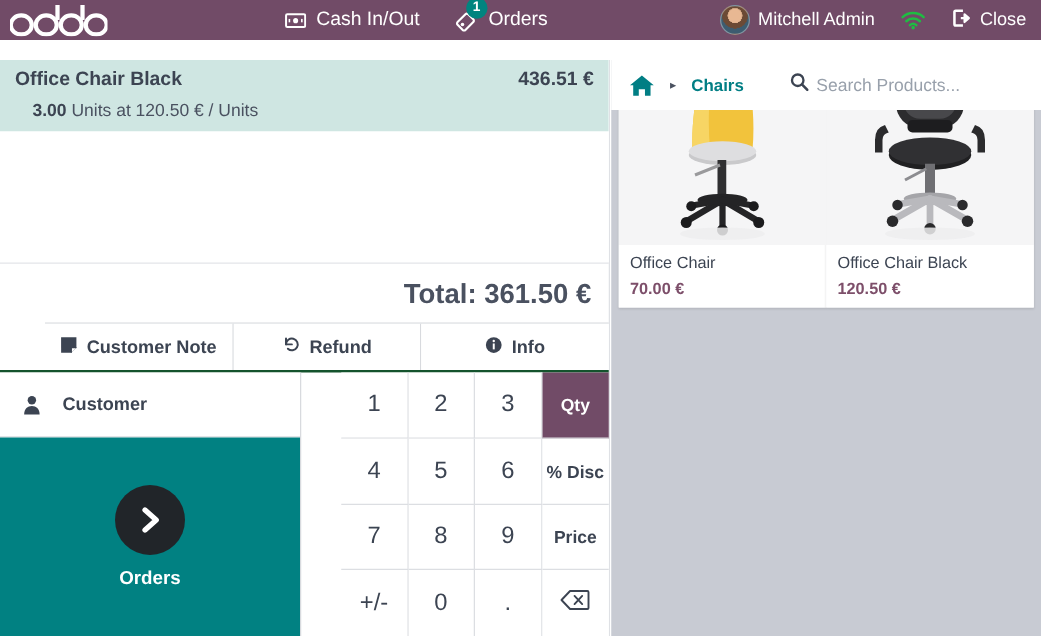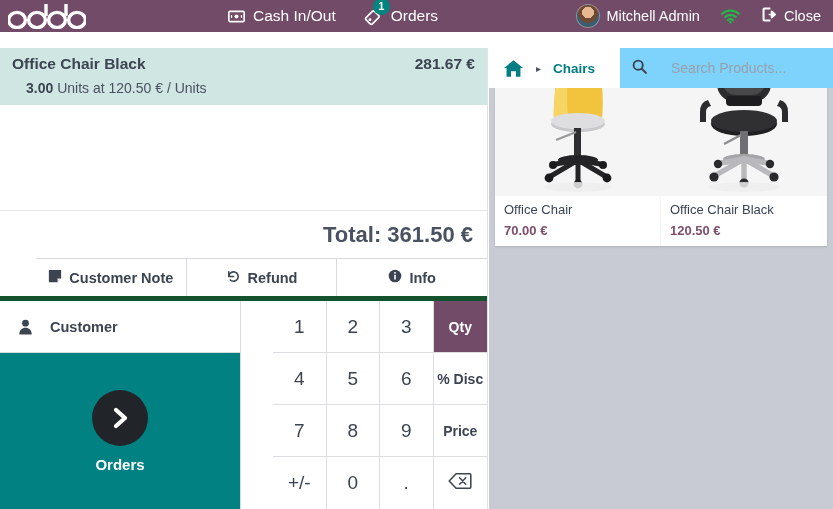--- a/index.html
+++ b/index.html
@@ -78,21 +78,21 @@
   .total-text { font-size: 22px; font-weight: 700; color: #4a5160; }
 
   .actionbar { display: flex; height: 38px; border-top: 1px solid #d8dade; margin-left: 36px; }
   .act {
     flex: 1; display: flex; align-items: center; justify-content: center;
     gap: 7px; font-size: 14.5px; font-weight: 700; color: #3c4452;
     border-right: 1px solid #d8dade; cursor: pointer; background: #fff;
   }
   .act:last-child { border-right: none; }
 
-  .bottomgrid { flex: 1; display: flex; border-top: 5px solid #14532d; gap: 32px; }
+  .bottomgrid { flex: 1; display: flex; border-top: 2px solid #14532d; gap: 32px; }
   .leftcol { width: 241px; display: flex; flex-direction: column; border-right: 1px solid #d8dade; }
   .customer-btn {
     height: 52px; display: flex; align-items: center;
     border-bottom: 1px solid #d8dade; background: #fff; cursor: pointer;
   }
   .cust-icon { width: 50px; display: flex; align-items: center; justify-content: center; }
   .cust-label { font-size: 14.5px; font-weight: 700; color: #3c4452; }
   .payment-btn {
     flex: 1; background: #018182; display: flex; flex-direction: column;
     align-items: center; justify-content: center; gap: 10px; cursor: pointer;
@@ -125,22 +125,22 @@
     display: flex; align-items: stretch; z-index: 5;
   }
   .breadcrumb {
     width: 131px; background: #ffffff;
     display: flex; align-items: center; gap: 12px; padding-left: 14px;
   }
   .home-icon { display: flex; align-items: center; cursor: pointer; }
   .crumb-arrow { color: #4a5160; font-size: 10px; }
   .crumb-label { font-size: 13.5px; font-weight: 700; color: #017e84; cursor: pointer; }
   .searchbox {
-    flex: 1; background: #7dd3fc; display: flex; align-items: center;
-    gap: 24px; padding-left: 12px;
+    flex: 1; background: #ffffff; display: flex; align-items: center;
+    gap: 6px; padding-left: 12px;
   }
   .search-input {
     border: none; outline: none; background: transparent;
     font-family: "Liberation Sans", sans-serif;
     font-size: 14px; color: #3c4452; width: 100%;
   }
   .search-input::placeholder { color: #98a0ab; }
 
   .prodgrid {
     position: absolute; left: 0; top: 40px; width: 344px; height: 421px;
@@ -230,21 +230,21 @@
       </div>
     </div>
   </div>
 
   <div class="leftpane">
 
     <div class="orderlines">
       <div class="orderline">
         <div class="ol-top">
           <span class="ol-name">Office Chair Black</span>
-          <span class="ol-price">281.67 €</span>
+          <span class="ol-price">436.51 €</span>
         </div>
         <div class="ol-sub">
           <b>3.00</b>
           <span>Units at 120.50 € / Units</span>
         </div>
       </div>
     </div>
 
     <div class="total-row">
       <span class="total-text">Total: 361.50 €</span>

